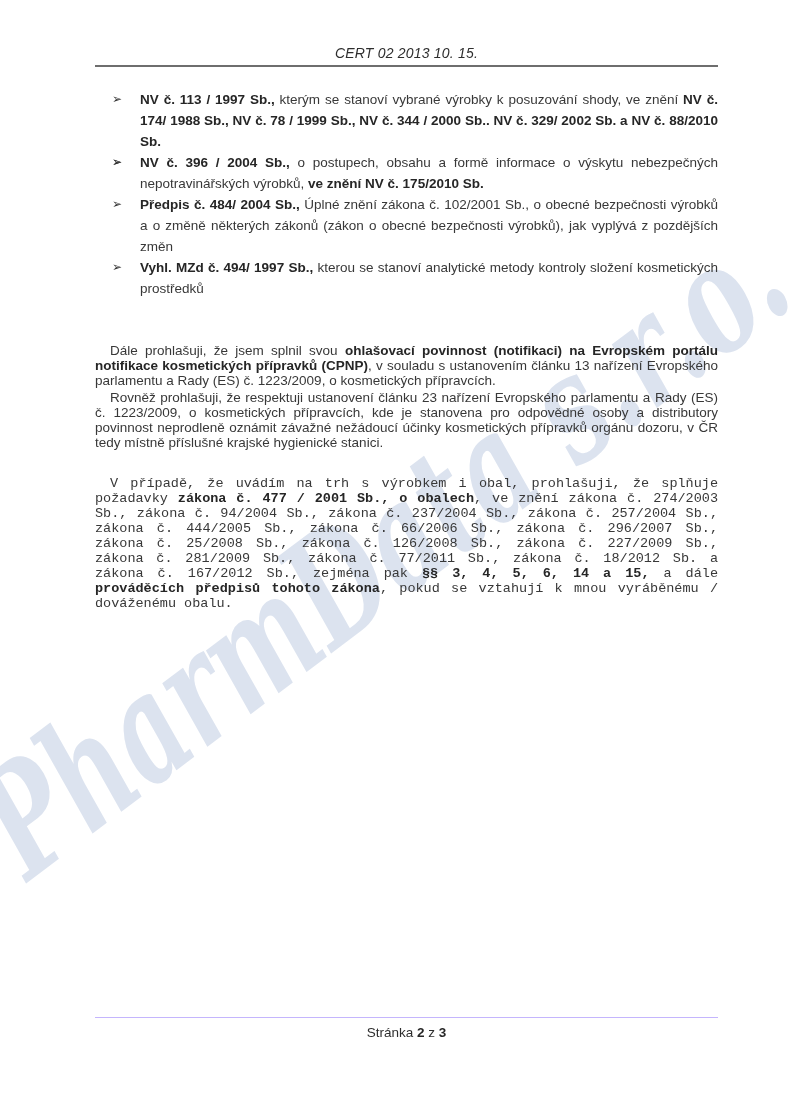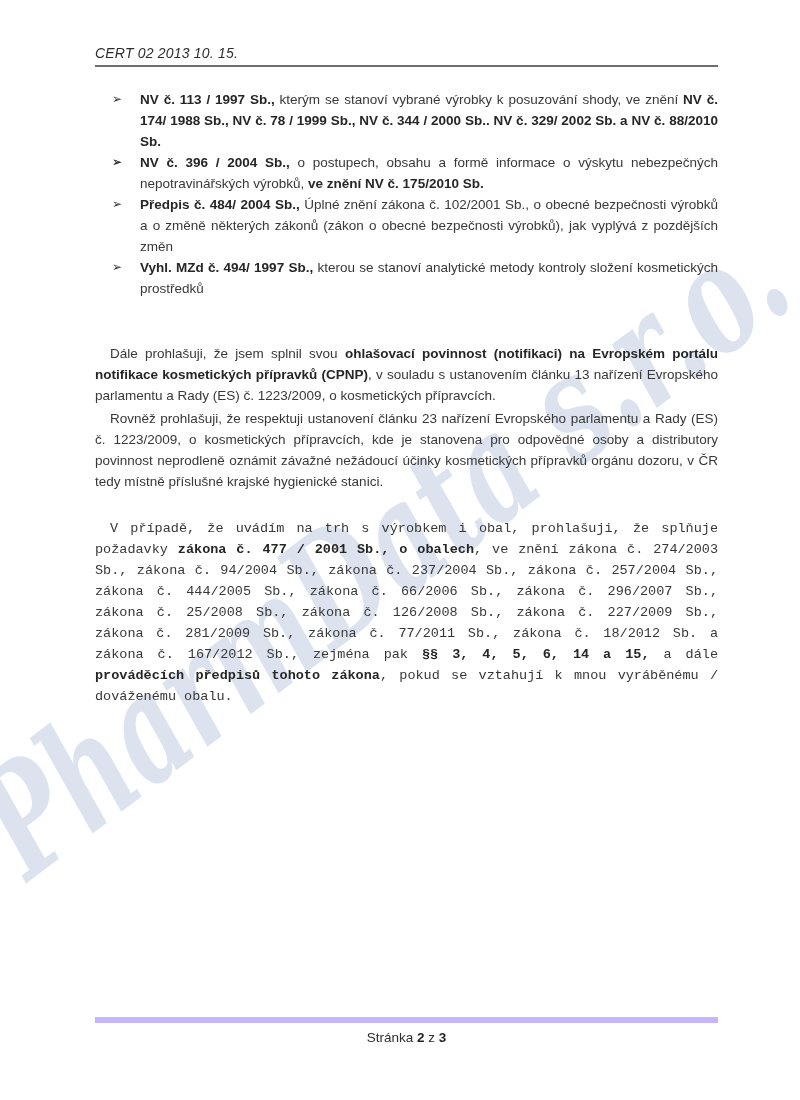--- a/index.html
+++ b/index.html
@@ -10,31 +10,31 @@
     position:relative;
     overflow:hidden;
   }
   .page{position:relative;width:800px;height:1100px;background:#ffffff;}
   
   .watermark{position:absolute;inset:0;z-index:0;pointer-events:none;}
   
   .content{position:relative;z-index:1;margin:0 82px 0 95px;}
   .doc-header{padding-top:45px;}
   .doc-code{
-    text-align:left;
+    text-align:center;
     font-style:italic;
     font-size:14px;
     letter-spacing:.2px;
     color:#2e2e2e;
   }
   .header-rule{margin-top:4px;border-top:2px solid #6e6e6e;height:0;}
   .footer-block{
     position:absolute;z-index:1;
     left:95px;right:82px;top:1017px;
-    border-top:6px solid #c4b5fd;
+    border-top:1px solid #c4b5fd;
     text-align:center;
     padding-top:7px;
     font-size:13.5px;
     color:#2e2e2e;
   }
   .reg-list{
     margin:22px 0 0 0;
     padding:0;
     list-style:none;
     font-size:13.5px;
@@ -47,21 +47,21 @@
   }
   .reg-list .marker{
     position:absolute;
     left:17px;top:0;
     font-size:12px;
     color:#333333;
   }
   .body-par{
     margin:0;
     font-size:13.5px;
-    line-height:21px;
+    line-height:15px;
     text-align:justify;
     text-indent:15px;
   }
   .par-1{margin-top:44px;}
   .par-2{margin-top:2px;}
   .par-3{margin-top:26px;font-family:Liberation Mono, monospace;}
   .b{font-weight:bold;color:#262626;}
 </style>
 </head>
 <body>

